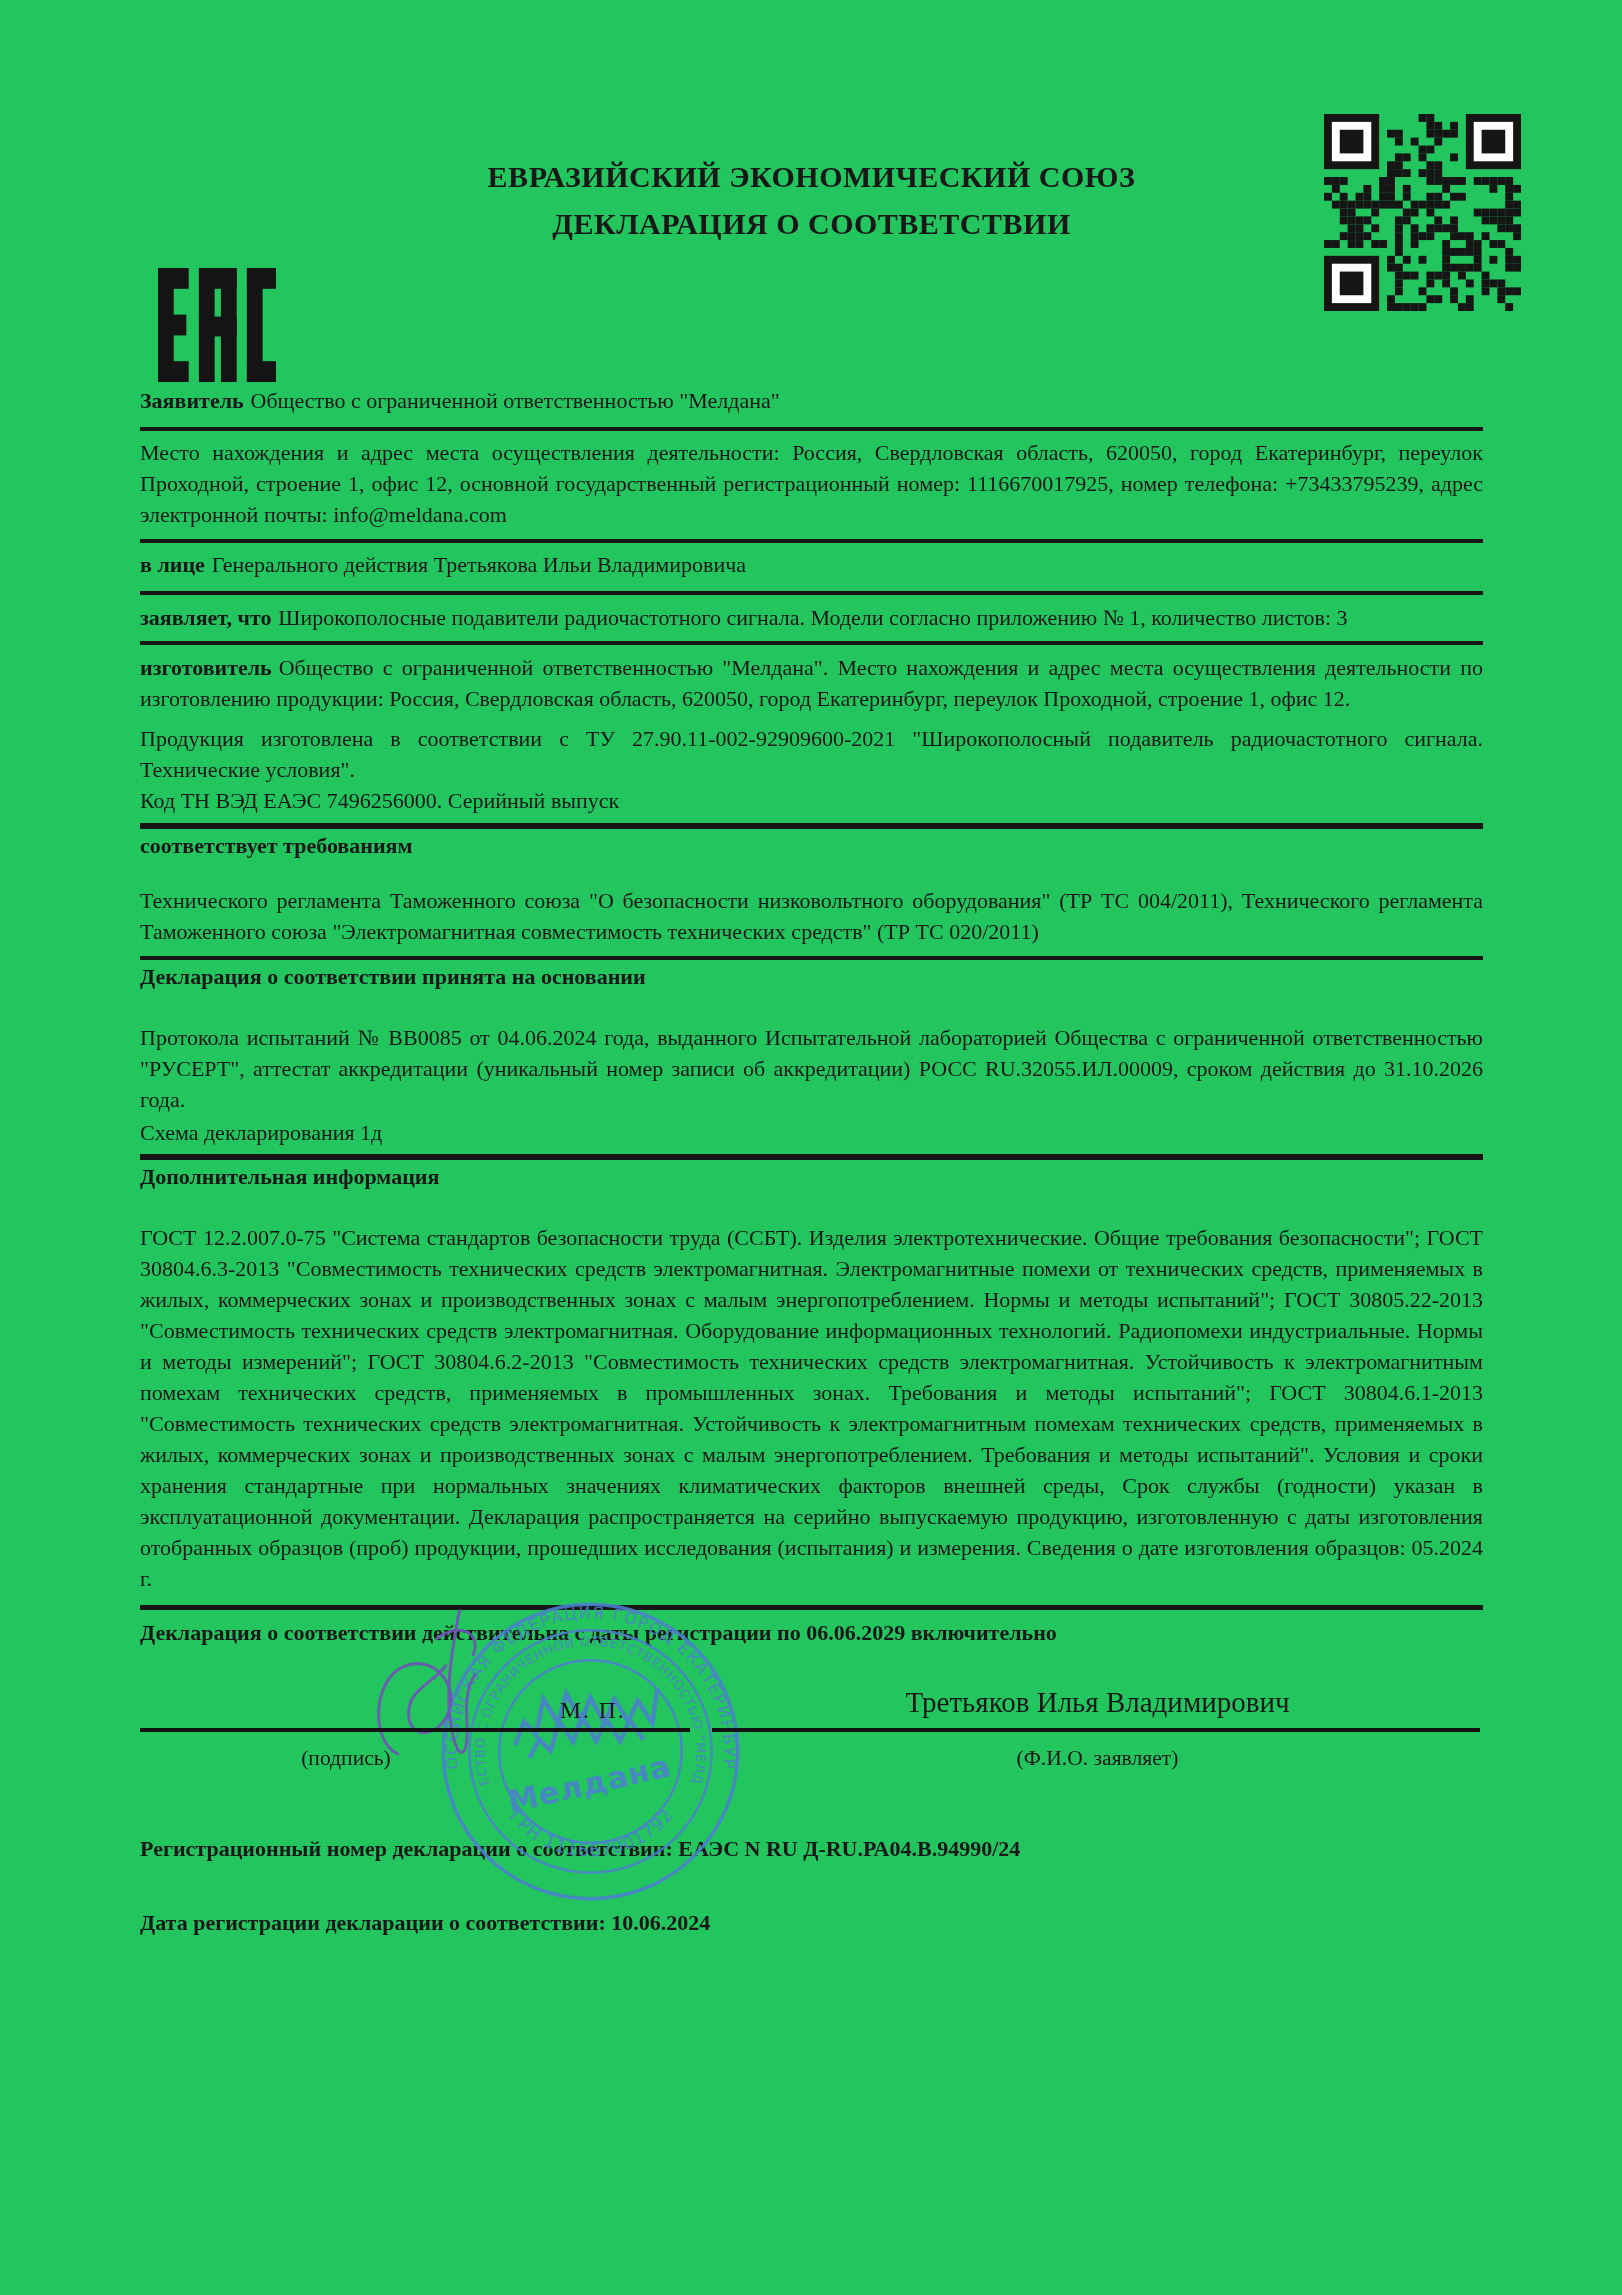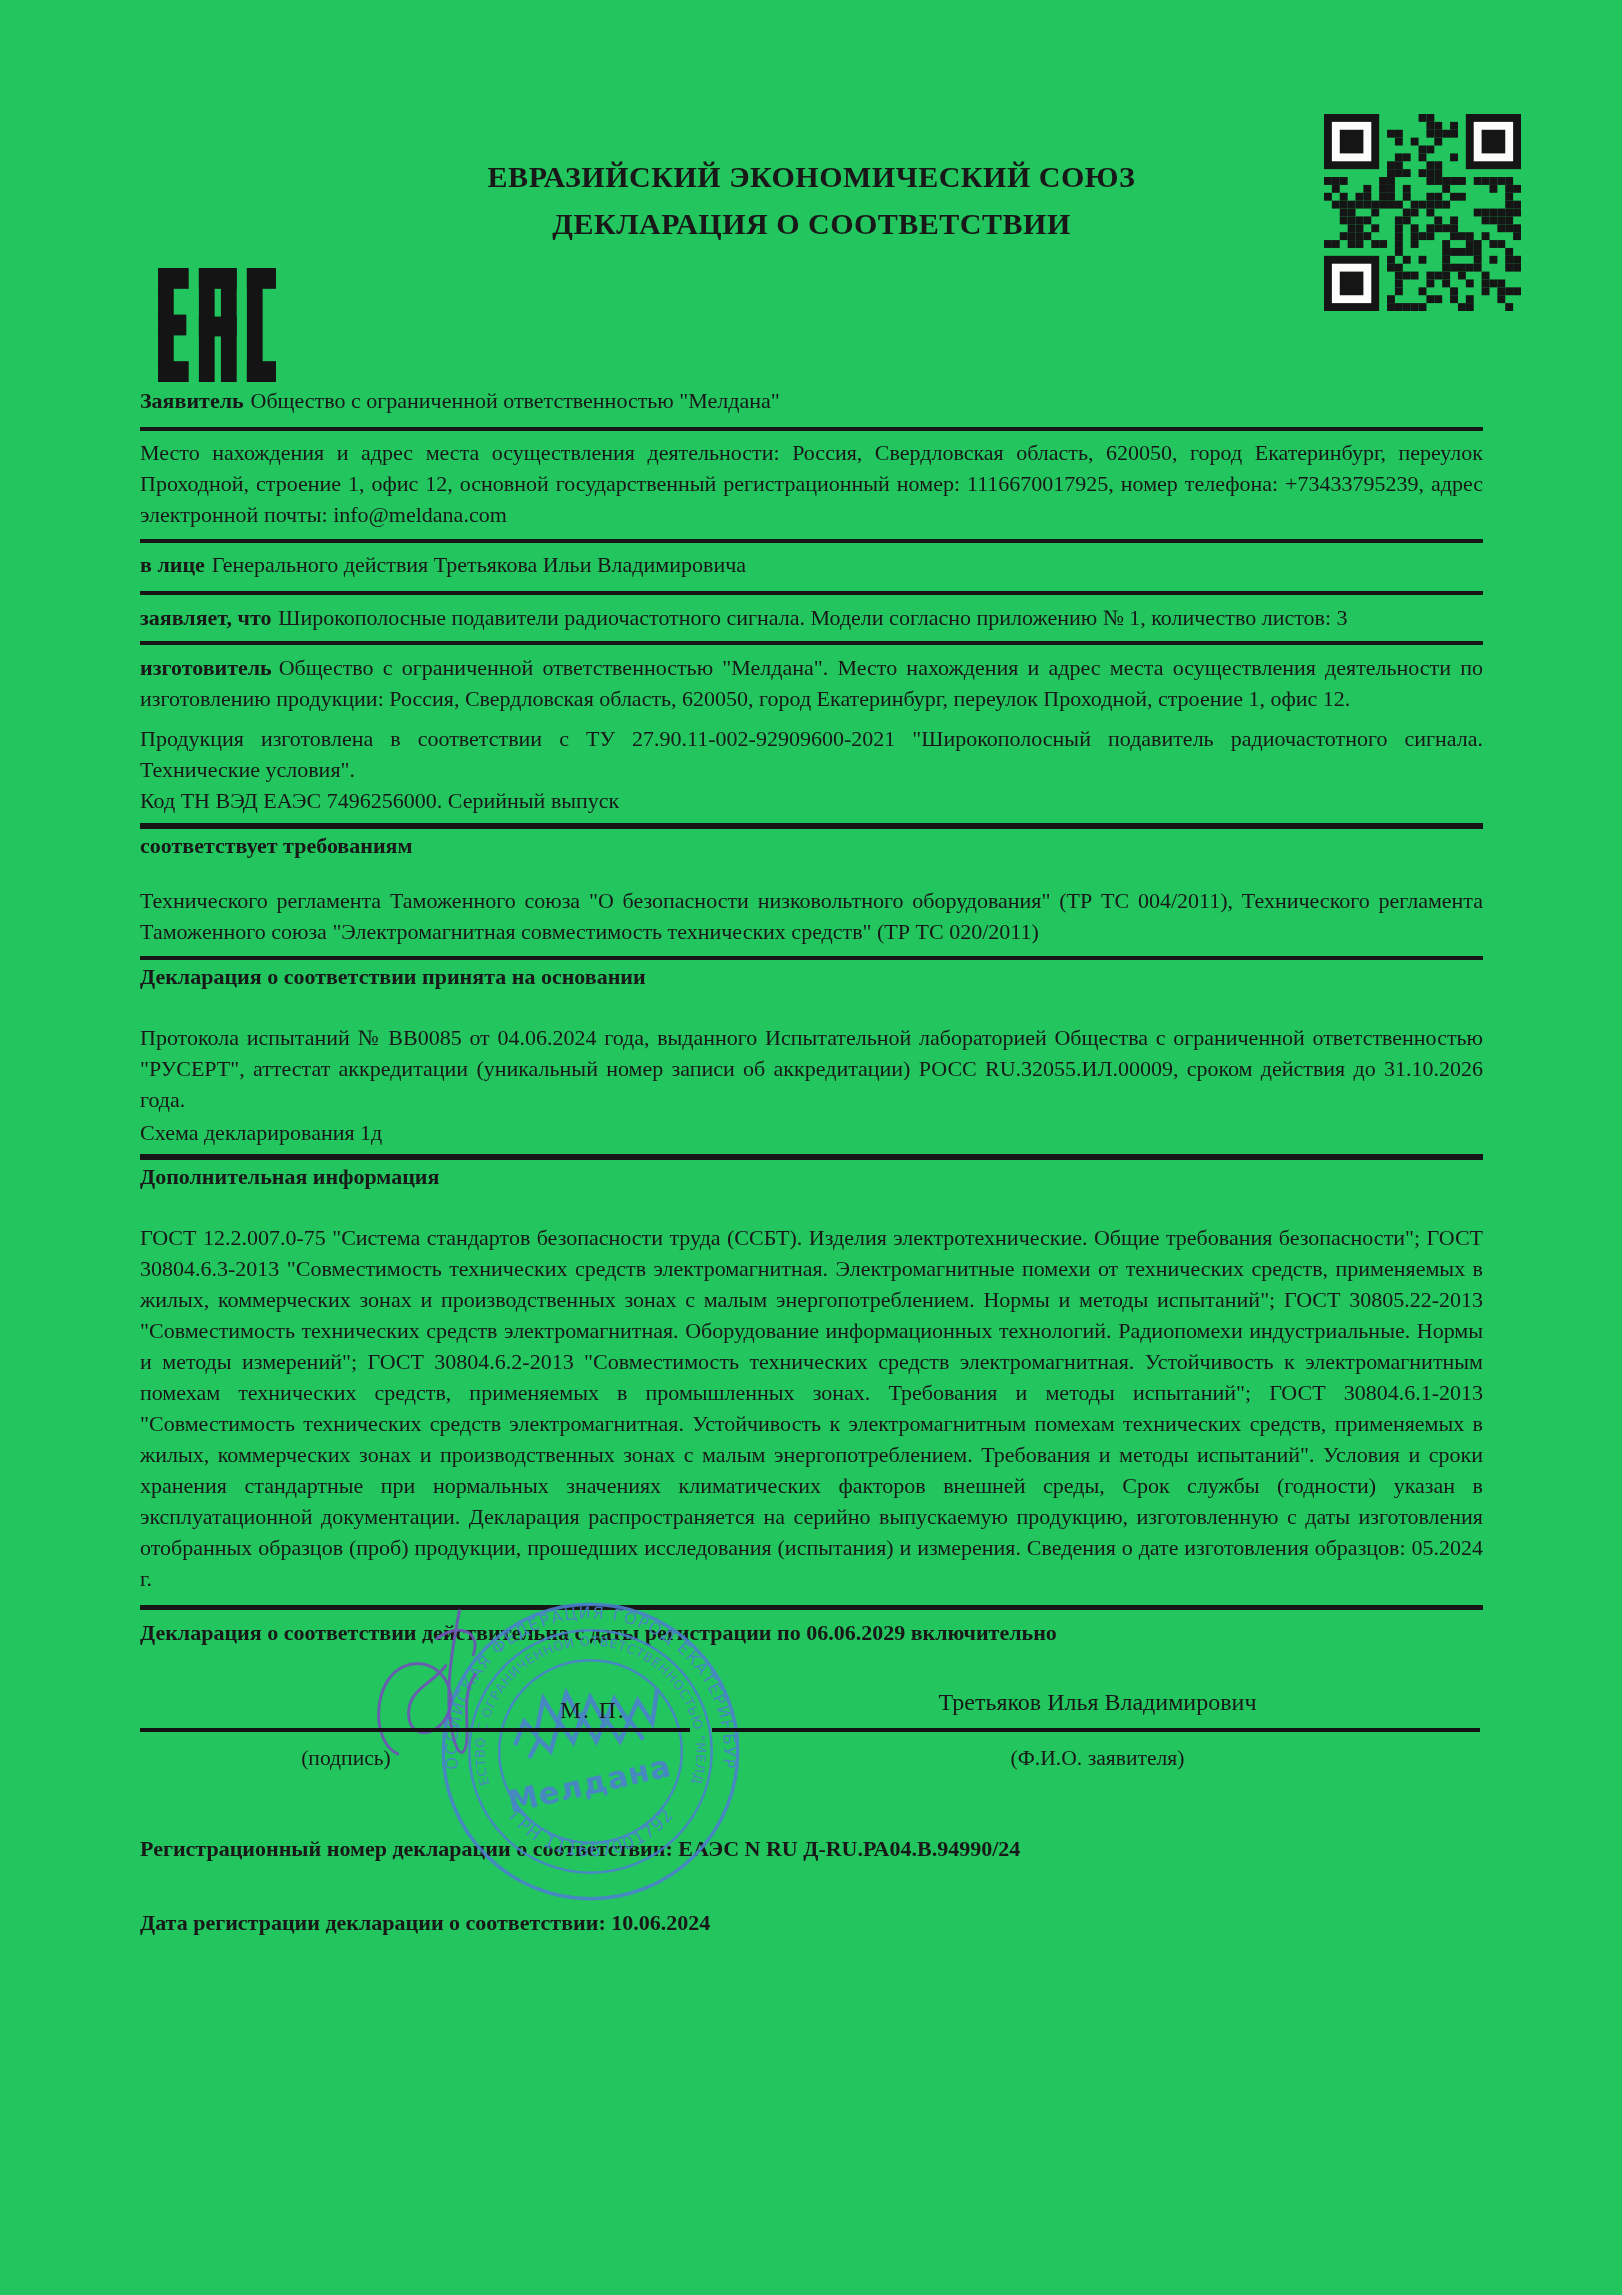--- a/index.html
+++ b/index.html
@@ -27,21 +27,21 @@
   .gap-top{margin-top:17.7px;}
   .gap-top-lg{margin-top:22.6px;}
   .plain-line{padding:0 0 6.9px 0;}
   .validity{font-weight:bold; padding:6.9px 0 4.9px 0;}
   
   .sig-area{position:relative; height:173px; margin-top:2.9px;}
   .sig-line{position:absolute; top:72px; height:3.4px; background:#131313;}
   .sig-line.left{left:0; width:550px;}
   .sig-line.right{left:572px; width:768px;}
   .mp{position:absolute; left:420px; top:39px; font-size:23.6px; letter-spacing:2px;}
-  .fio-name{position:absolute; left:572px; top:31px; width:771px; text-align:center; font-size:24px;}
+  .fio-name{position:absolute; left:572px; top:31px; width:771px; text-align:center; font-size:29px;}
   .cap{position:absolute; top:87px; font-size:21.6px;}
   .cap.sign{left:0; width:412px; text-align:center;}
   .cap.fio{left:572px; width:771px; text-align:center;}
   .stamp{position:absolute; left:291px; top:-64px; opacity:.88;}
   .autograph{position:absolute; left:223px; top:-64px;}
   .st-outer{font-family:"DejaVu Sans",sans-serif; font-size:33px; letter-spacing:3px; fill:var(--stamp-blue);}
   .st-inner{font-family:"DejaVu Sans",sans-serif; font-size:26px; letter-spacing:1.5px; fill:var(--stamp-blue);}
   .st-ogrn{font-family:"DejaVu Sans",sans-serif; font-size:36px; letter-spacing:2px; fill:var(--stamp-blue);}
   .st-name{font-family:"DejaVu Sans",sans-serif; font-size:62px; font-weight:bold; letter-spacing:2px; fill:var(--stamp-blue);}
   
@@ -362,21 +362,21 @@
           <path d="M196,38 C180,120 162,225 186,305 C196,336 208,334 211,302 C215,258 200,210 228,168"></path>
           <path d="M150,95 C195,60 242,82 224,128"></path>
         </g>
       </svg>
 
       <div class="sig-line left"></div>
       <div class="sig-line right"></div>
       <div class="mp">М. П.</div>
       <div class="fio-name">Третьяков Илья Владимирович</div>
       <div class="cap sign">(подпись)</div>
-      <div class="cap fio">(Ф.И.О. заявителя)</div>
+      <div class="cap fio">(Ф.И.О. заявляет)</div>
     </div>
 
     <div class="regline regnum">
       <span>Регистрационный номер декларации о соответствии:</span>
       <span>ЕАЭС N RU Д-RU.РА04.В.94990/24</span>
     </div>
     <div class="regline regdate">
       <span>Дата регистрации декларации о соответствии:</span>
       <span>10.06.2024</span>
     </div>

